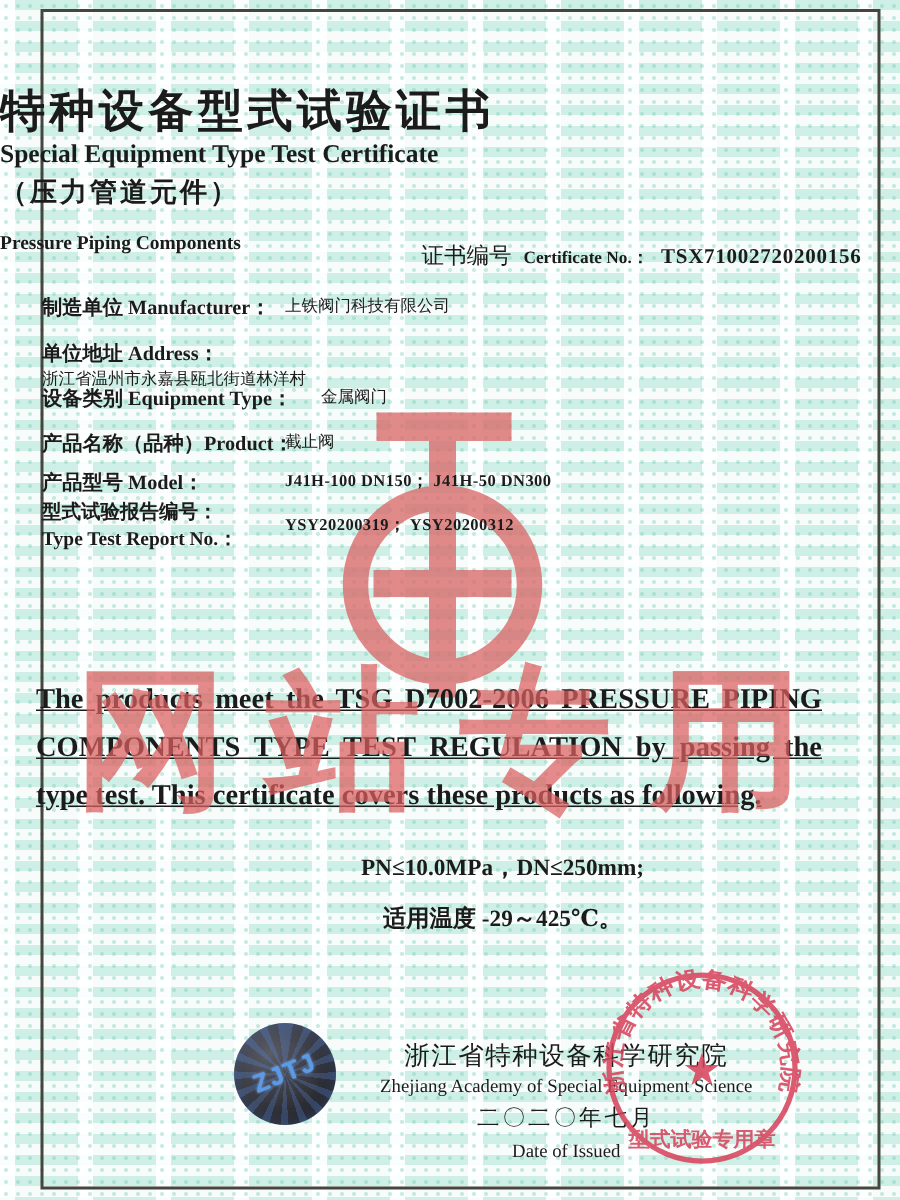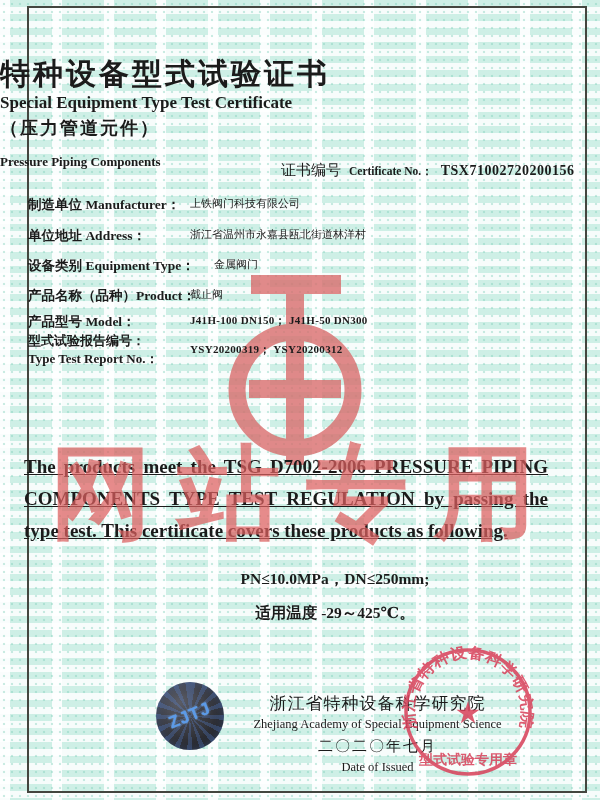--- a/index.html
+++ b/index.html
@@ -20,21 +20,21 @@
   .title-en{top:93px;font-size:17px;font-weight:bold;}
   .subtitle-cn{top:116px;font-size:18px;font-weight:bold;letter-spacing:2px;}
   .subtitle-en{top:154px;font-size:13px;font-weight:bold;}
   .cert-line{left:281px;top:161px;display:flex;align-items:baseline;gap:8px;white-space:nowrap;}
   .cert-label-cn{font-size:15px;}
   .cert-label-en{font-size:11.5px;font-weight:bold;}
   .cert-no{font-size:14px;font-weight:bold;letter-spacing:.5px;}
   .row{position:absolute;left:28px;display:flex;z-index:2;white-space:nowrap;}
   .row .lbl{width:162px;font-weight:bold;font-size:13.5px;flex:0 0 auto;}
   .row .val{font-size:11px;}
-  .row-1{top:196px;}.row-2{top:227px;}.row-3{top:257px;gap:24px;}.row-4{top:287px;}
+  .row-1{top:196px;}.row-2{top:227px;flex-direction:column;}.row-3{top:257px;gap:24px;}.row-4{top:287px;}
   .row-5{top:313px;}.row-6{top:332px;align-items:center;}
   .row-5 .val,.row-6 .val{font-weight:bold;letter-spacing:.3px;}
   .lbl-2line{line-height:1.35;font-size:13px;font-weight:bold;width:162px;}
   .para-cn{left:40px;top:392px;width:524px;font-size:15.5px;line-height:37px;text-indent:31px;letter-spacing:.5px;}
   .para-en{left:24px;top:451px;width:524px;font-size:19px;font-weight:bold;line-height:32px;text-align:justify;text-decoration:underline;}
   .specs{left:170px;top:562px;width:330px;text-align:center;font-weight:bold;font-size:15.5px;line-height:34px;white-space:nowrap;}
   .issuer{left:205px;top:693px;width:345px;text-align:center;line-height:1.25;}
   .issuer-cn{font-size:17px;letter-spacing:1px;}
   .issuer-en{font-size:12.5px;margin-top:3px;}
   .issue-date{font-size:15px;margin-top:4px;letter-spacing:2px;}

